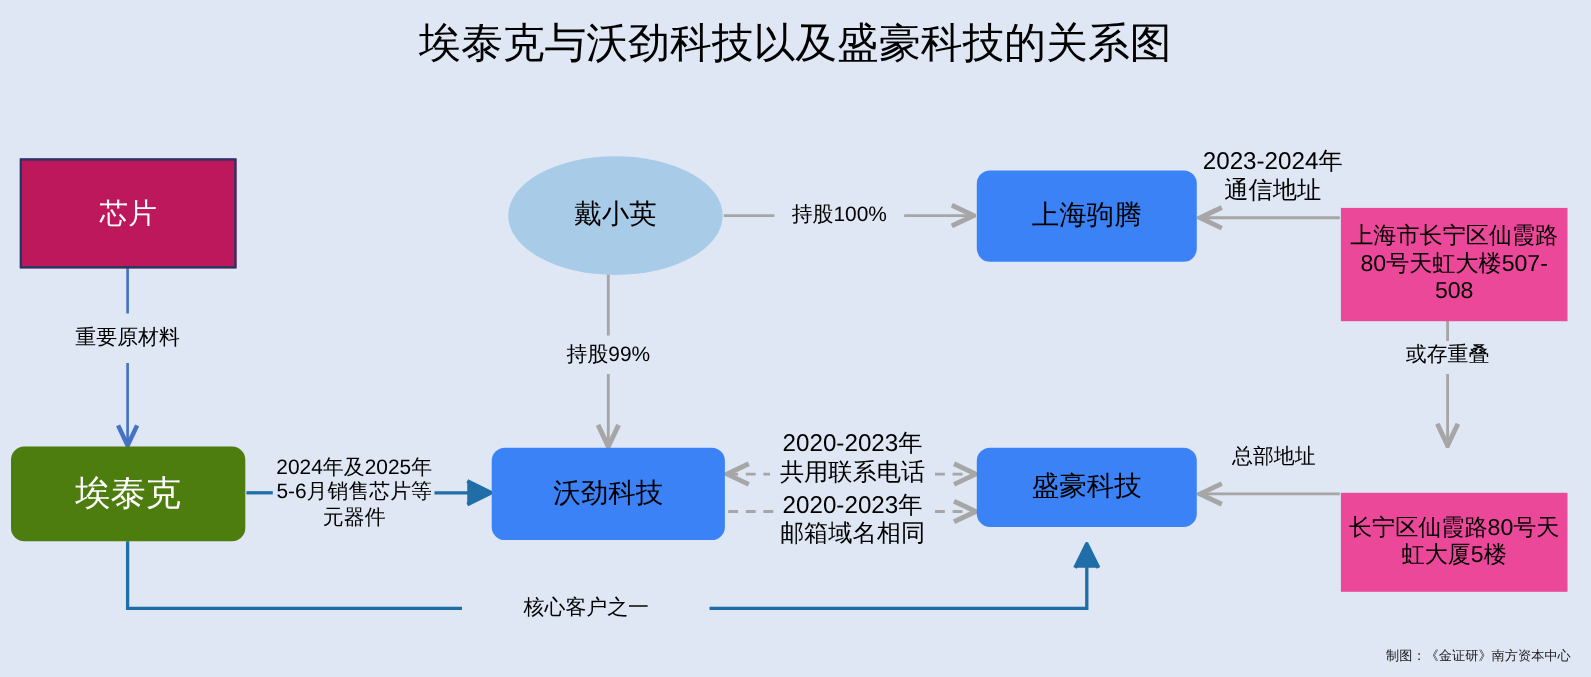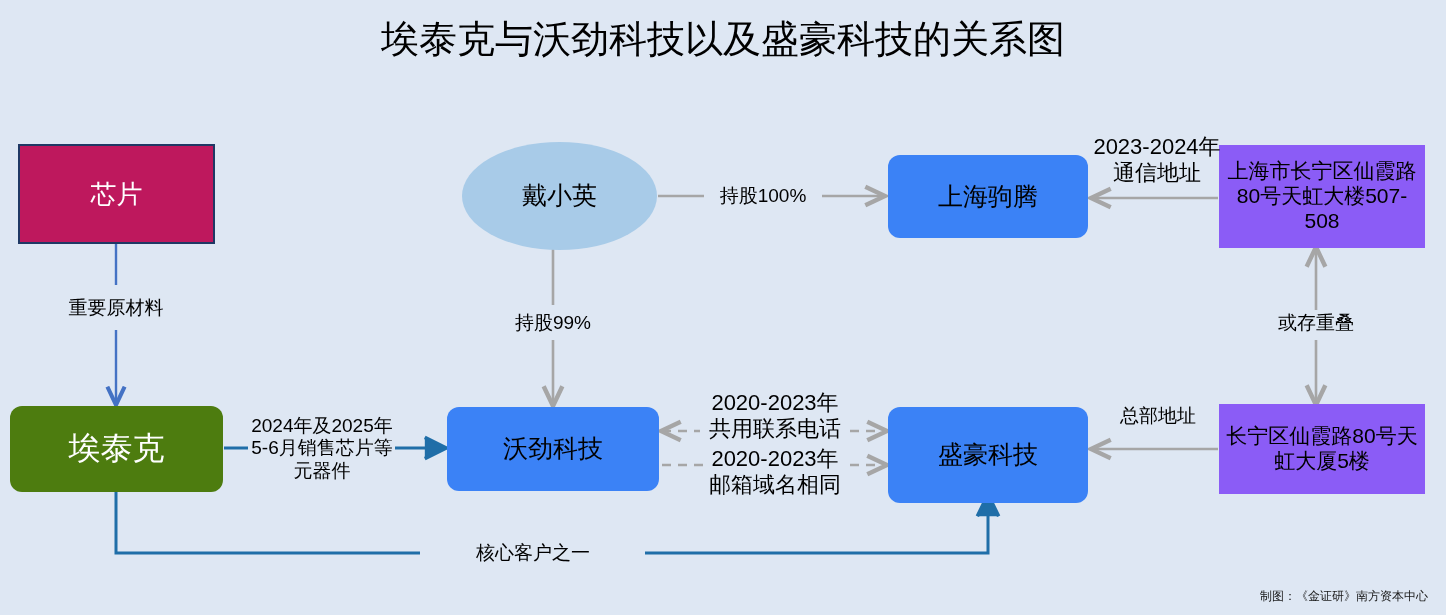--- a/index.html
+++ b/index.html
@@ -45,24 +45,25 @@
   }
   
   .n-ellipse{
     background:#a8cbe8;
     color:#000000;
     border-radius:50%;
     font-size:25px;
   }
   
   .n-addr{
-    background:#8b5cf6;
+    background:#ec4899;
     color:#000000;
     font-size:21px;
     padding:4px 6px;
+    margin-top:44px;
   }
 
   .elabel{
     position:absolute;
     text-align:center;
     color:#000000;
     font-size:19px;
     line-height:1.18;
     white-space:pre-line;
     z-index:6;
@@ -168,21 +169,21 @@
   </div>
 
   <div class="node n-ellipse" style="left:462px;top:142px;width:195px;height:108px;">
     <span>戴小英</span>
   </div>
 
   <div class="node n-blue" style="left:888px;top:155px;width:200px;height:83px;">
     <span>上海驹腾</span>
   </div>
 
-  <div class="node n-blue" style="left:888px;top:407px;width:200px;height:96px;">
+  <div class="node n-blue" style="left:888px;top:407px;width:200px;height:72px;">
     <span>盛豪科技</span>
   </div>
 
   <div class="node n-addr" style="left:1219px;top:145px;width:206px;height:103px;">
     <span>上海市长宁区仙霞路80号天虹大楼507-508</span>
   </div>
 
   <div class="node n-addr" style="left:1219px;top:404px;width:206px;height:90px;">
     <span>长宁区仙霞路80号天虹大厦5楼</span>
   </div>

